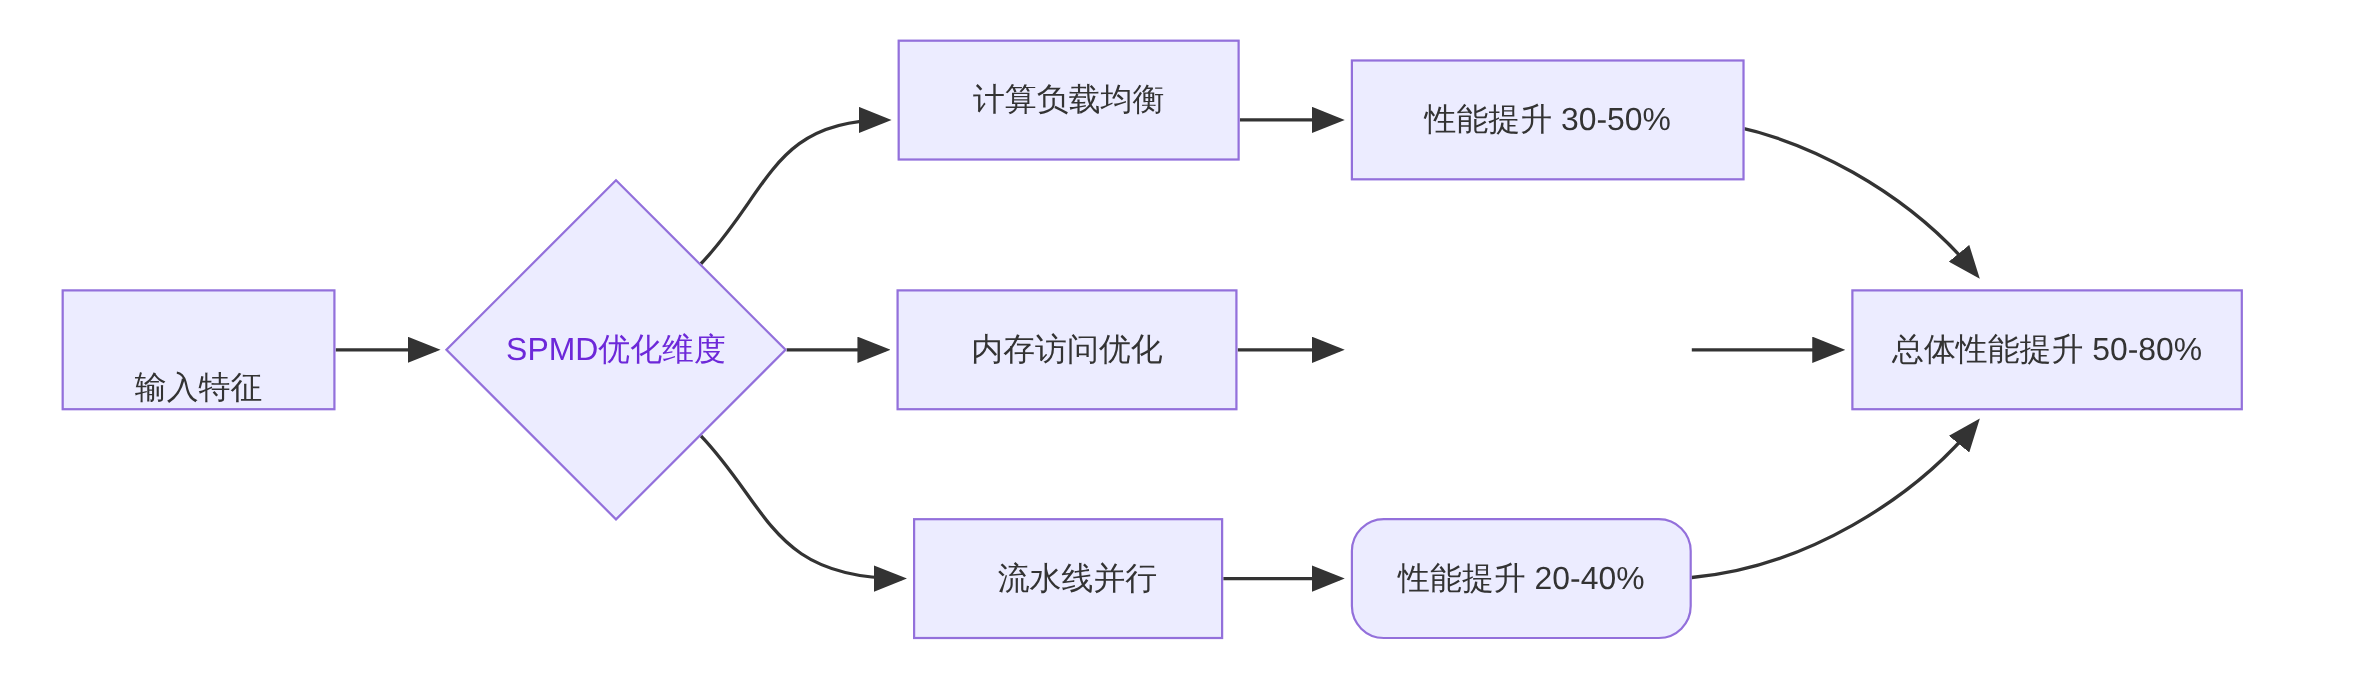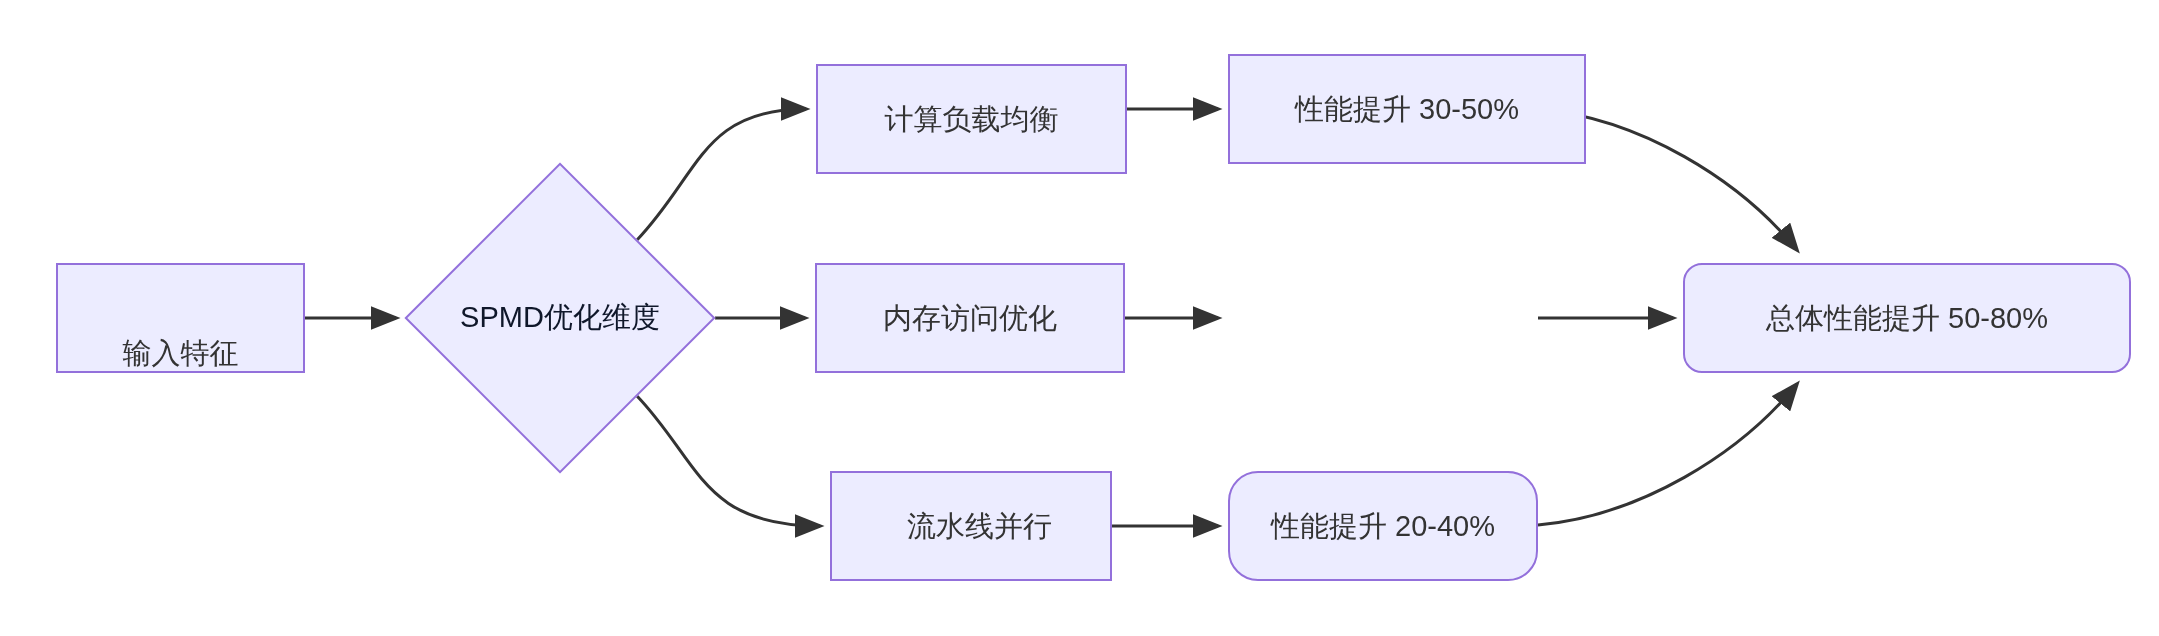--- a/index.html
+++ b/index.html
@@ -44,21 +44,21 @@
     border: 2px solid #9370DB;
     transform: rotate(45deg);
   }
   .diamond-label {
     position: absolute;
     left: 405px; top: 163px;
     width: 310px; height: 310px;
     display: flex;
     align-items: center;
     justify-content: center;
-    color: #0f172a;
+    color: #6d28d9;
     font-size: 29px;
     white-space: nowrap;
   }
   .node-label { pointer-events: none; }
 </style>
 </head>
 <body>
 
 <div class="canvas">
 
@@ -92,38 +92,38 @@
 
   <div class="node" style="left:56px; top:263px; width:249px; height:110px;align-items:flex-end;">
     <span class="node-label">输入特征</span>
   </div>
 
   <div class="diamond-shape"></div>
   <div class="diamond-label">
     <span class="node-label">SPMD优化维度</span>
   </div>
 
-  <div class="node" style="left:816px; top:64px; width:311px; height:110px;">
+  <div class="node" style="left:816px; top:36px; width:311px; height:110px;">
     <span class="node-label">计算负载均衡</span>
   </div>
 
   <div class="node" style="left:815px; top:263px; width:310px; height:110px;justify-content:center;">
     <span class="node-label">内存访问优化</span>
   </div>
 
   <div class="node" style="left:830px; top:471px; width:282px; height:110px;padding-left:17px;">
     <span class="node-label">流水线并行</span>
   </div>
 
   <div class="node" style="left:1228px; top:54px; width:358px; height:110px;">
     <span class="node-label">性能提升 30-50%</span>
   </div>
 
 
   <div class="node" style="left:1228px; top:471px; width:310px; height:110px;border-radius:30px;">
     <span class="node-label">性能提升 20-40%</span>
   </div>
 
-  <div class="node" style="left:1683px; top:263px; width:448px; height:110px;border-radius:19px;">
+  <div class="node" style="left:1683px; top:263px; width:356px; height:110px;">
     <span class="node-label">总体性能提升 50-80%</span>
   </div>
 
 </div>
 
 </body></html>

